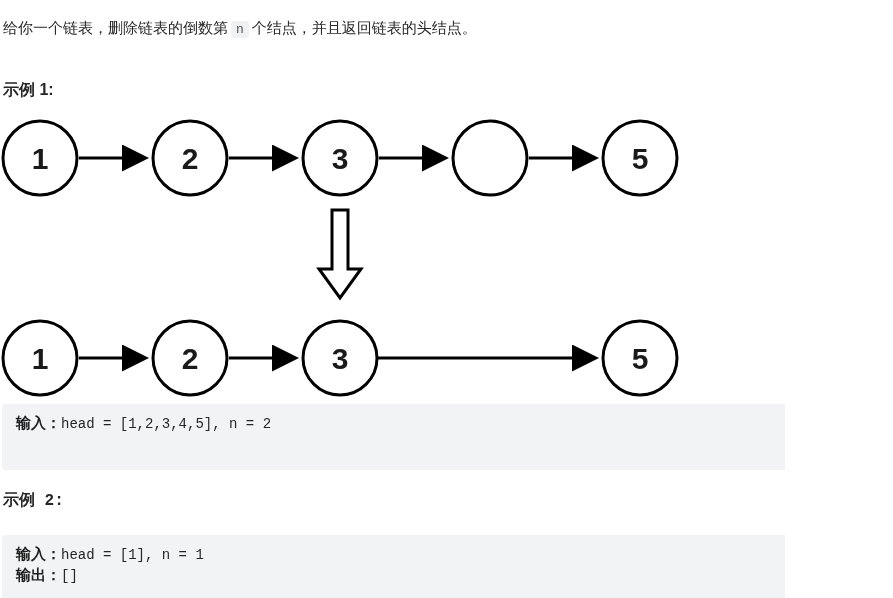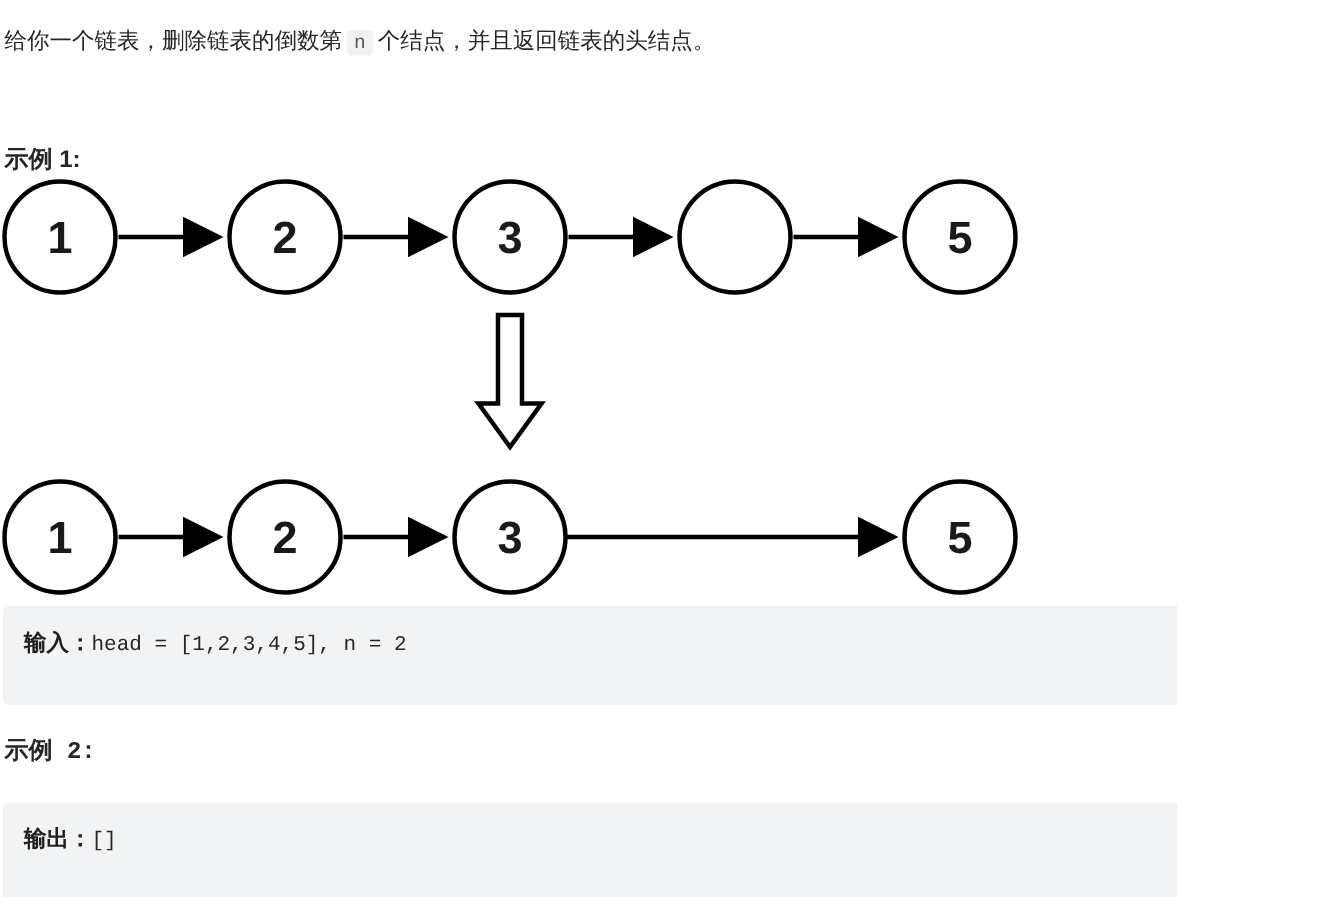--- a/index.html
+++ b/index.html
@@ -30,21 +30,21 @@
     padding: 1px 5px;
     margin: 0 3px;
   }
   .example-heading {
     position: absolute;
     left: 3px;
     font-size: 16px;
     font-weight: bold;
     color: #262626;
   }
-  #example1-heading { top: 80px; margin-top: 16px; }
+  #example1-heading { top: 80px; }
   #example2-heading { top: 490px; font-family: Liberation Mono, monospace; }
   .diagram-svg {
     position: absolute;
     top: 108px;
     left: 0;
     width: 893px;
     height: 292px;
   }
   .node-circle { fill: #ffffff; stroke: #000000; stroke-width: 3; }
   .node-label {
@@ -64,21 +64,21 @@
     background: #f2f3f4;
     border-radius: 4px;
     box-sizing: border-box;
     padding: 9px 14px;
   }
   #code-block-1 { top: 404px; height: 66px; }
   #code-block-2 { top: 535px; height: 75px; }
   .code-line {
     font-family: "Liberation Mono", "DejaVu Sans Mono", monospace;
     font-size: 14px;
-    line-height: 31px;
+    line-height: 19px;
     color: #262626;
     white-space: pre;
   }
   .io-label {
     font-family: "Liberation Sans", "DejaVu Sans", sans-serif;
     font-size: 15px;
     font-weight: bold;
     color: #1f1f1f;
   }
 </style>
@@ -141,16 +141,17 @@
     </g>
   </svg>
 
   <div class="code-block" id="code-block-1">
     <div class="code-line"><span class="io-label">输入：</span><span>head = [1,2,3,4,5], n = 2</span></div>
   </div>
 
   <div class="example-heading" id="example2-heading">示例 2:</div>
 
   <div class="code-block" id="code-block-2">
+    <div class="code-line"><span class="io-label">输入：</span><span>head = [1], n = 1</span></div>
     <div class="code-line"><span class="io-label">输出：</span><span>[]</span></div>
   </div>
 
 </div>
 
 </body></html>

